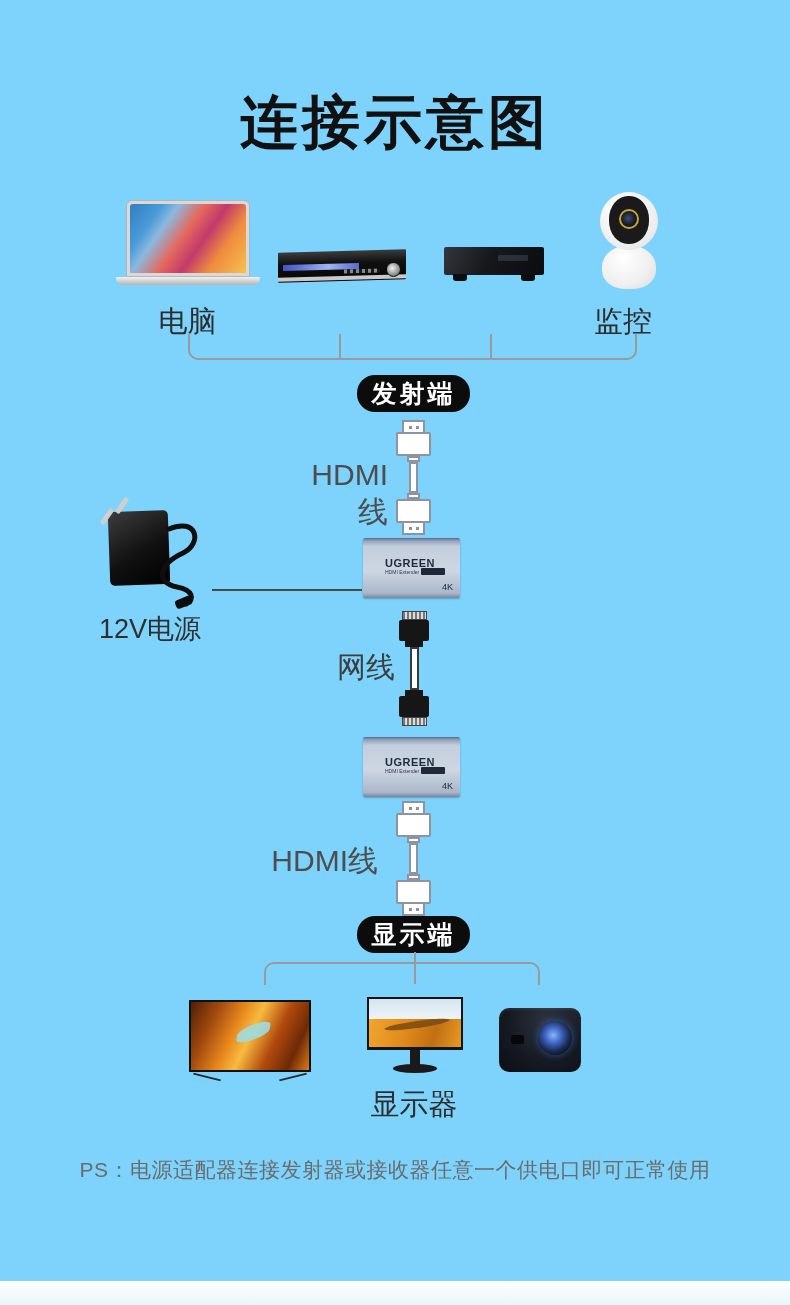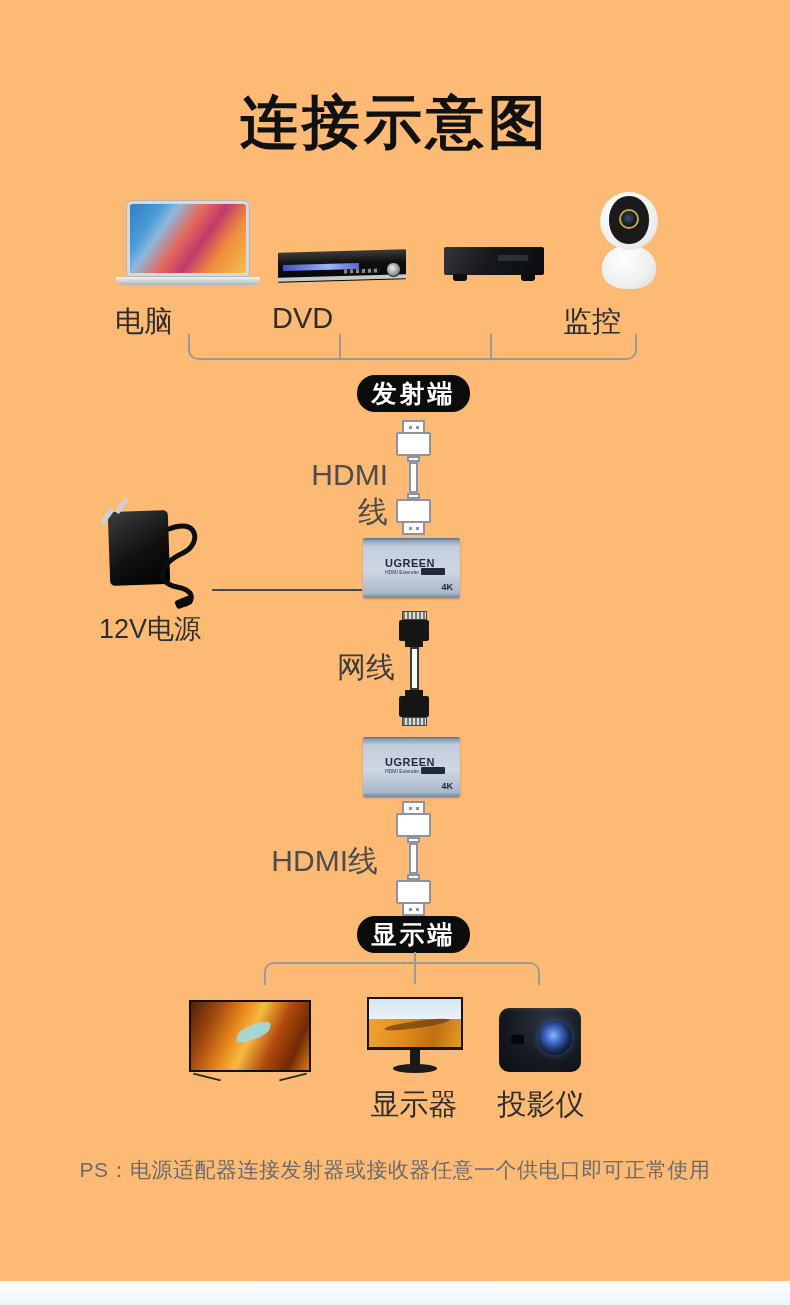--- a/index.html
+++ b/index.html
@@ -1,24 +1,24 @@
 <!DOCTYPE html>
 <html><head>
 <meta charset="utf-8">
 <style>
   * { box-sizing: border-box; }
   body { margin: 0; background: #fff; font-family: "Liberation Sans", sans-serif; }
-  #canvas { position: relative; width: 790px; height: 1305px; margin: 0 auto; background: #fdba74; overflow: hidden; }
+  #canvas { position: relative; width: 790px; height: 1305px; margin: 0 auto; background: #7dd3fc; overflow: hidden; }
   .abs { position: absolute; }
 
   
   .title { left: 0; top: 84px; width: 790px; text-align: center; font-size: 58px; font-weight: 900; color: #111; letter-spacing: 4px; }
 
   
-  .dev-label { top: 302px; font-size: 29px; color: #2d2d2d; }
+  .dev-label { top: 302px; font-size: 29px; color: #2d2d2d; text-align: center; }
   .disp-label { top: 1085px; font-size: 29px; color: #2d2d2d; text-align: center; }
   .cable-label { font-size: 30px; color: #4d4d4d; }
 
   
   .bracket-top { left: 188px; top: 334px; width: 449px; height: 26px; border: 2px solid #9a9a9a; border-top: none; border-radius: 0 0 10px 10px; }
   .bracket-bottom { left: 264px; top: 962px; width: 276px; height: 23px; border: 2px solid #9a9a9a; border-bottom: none; border-radius: 10px 10px 0 0; }
   .tick { width: 2px; background: #9a9a9a; }
 
   
   .pill { width: 113px; height: 37px; background: #0c0c0c; border-radius: 18px; color: #fff; display: flex; align-items: center; justify-content: center; font-size: 25px; font-weight: bold; letter-spacing: 3px; }
@@ -37,21 +37,21 @@
   .rj-pins { width: 25px; height: 9px; background: repeating-linear-gradient(90deg, #777 0 2px, #ddd 2px 4px); border: 1px solid #444; }
   .rj-plug { width: 30px; height: 21px; background: #161616; border-radius: 2px; }
   .rj-taper { width: 18px; height: 6px; background: #161616; }
   .rj-wire { width: 9px; height: 43px; background: #fff; border: 2px solid #3a3a3a; }
 
   
   .extender { width: 97px; height: 60px; border-radius: 2px; background: linear-gradient(180deg, #5a6d8c 0%, #93a4bd 5%, #c3cedd 14%, #cdd6e2 55%, #aab7ca 92%, #76869e 100%); box-shadow: 0 1px 2px rgba(0,0,0,.25); }
   .ext-brand { position: absolute; left: 22px; top: 19px; font-size: 11px; font-weight: bold; color: #1e2a3c; letter-spacing: .5px; }
   .ext-model { position: absolute; left: 22px; top: 30px; font-size: 5px; color: #2a3648; display: flex; gap: 2px; align-items: center; white-space: nowrap; }
   .ext-badge { display: inline-block; width: 24px; height: 7px; background: #20293a; border-radius: 1px; }
-  .ext-4k { position: absolute; right: 7px; bottom: 6px; font-size: 9px; font-weight: bold; color: #1c2636; }
+  .ext-4k { position: absolute; right: 7px; bottom: 6px; font-size: 9px; font-weight: normal; color: #1c2636; }
 
   
   .adapter { left: 97px; top: 501px; width: 110px; height: 110px; }
   .adapter-body { position: absolute; left: 12px; top: 10px; width: 60px; height: 74px; background: linear-gradient(150deg, #3d3d3d, #111 55%, #000); border-radius: 5px; transform: rotate(-2deg); }
   .prong { position: absolute; background: #cfcfcf; width: 18px; height: 5px; border-radius: 2px; }
   .prong-1 { left: 16px; top: 2px; transform: rotate(-55deg); }
   .prong-2 { left: 1px; top: 13px; transform: rotate(-55deg); }
   .power-underline { left: 212px; top: 589px; width: 150px; height: 2px; background: #4a4a4a; }
 
   
@@ -138,21 +138,20 @@
   </div>
   <div class="abs camera">
     <div class="cam-body"></div>
       <div class="cam-head"></div>
     <div class="cam-face">
         <div class="cam-lens"></div>
       </div>
   </div>
 
   <div class="abs dev-label" style="left:115px;width:145px">电脑</div>
-  <div class="abs dev-label" style="left:272px;width:135px">DVD</div>
   <div class="abs dev-label" style="left:563px;width:120px">监控</div>
 
   <div class="abs bracket-top"></div>
   <div class="abs tick" style="left:339px;top:334px;height:26px"></div>
   <div class="abs tick" style="left:490px;top:334px;height:26px"></div>
 
   <div class="abs pill" style="left:357px;top:375px">发射端</div>
 
   <div class="abs hdmi-cable" style="left:396px;top:420px">
     <div class="hdmi-tip">
@@ -254,19 +253,18 @@
       </div>
     <div class="mon-stand"></div>
       <div class="mon-base"></div>
   </div>
   <div class="abs projector">
     <div class="proj-lens"></div>
     <div class="proj-vent"></div>
   </div>
 
   <div class="abs disp-label" style="left:350px;width:128px">显示器</div>
-  <div class="abs disp-label" style="left:477px;width:128px">投影仪</div>
 
   <div class="abs ps-note">PS：电源适配器连接发射器或接收器任意一个供电口即可正常使用</div>
 
   <div class="abs bottom-strip"></div>
 
 </div>
 
 </body></html>

